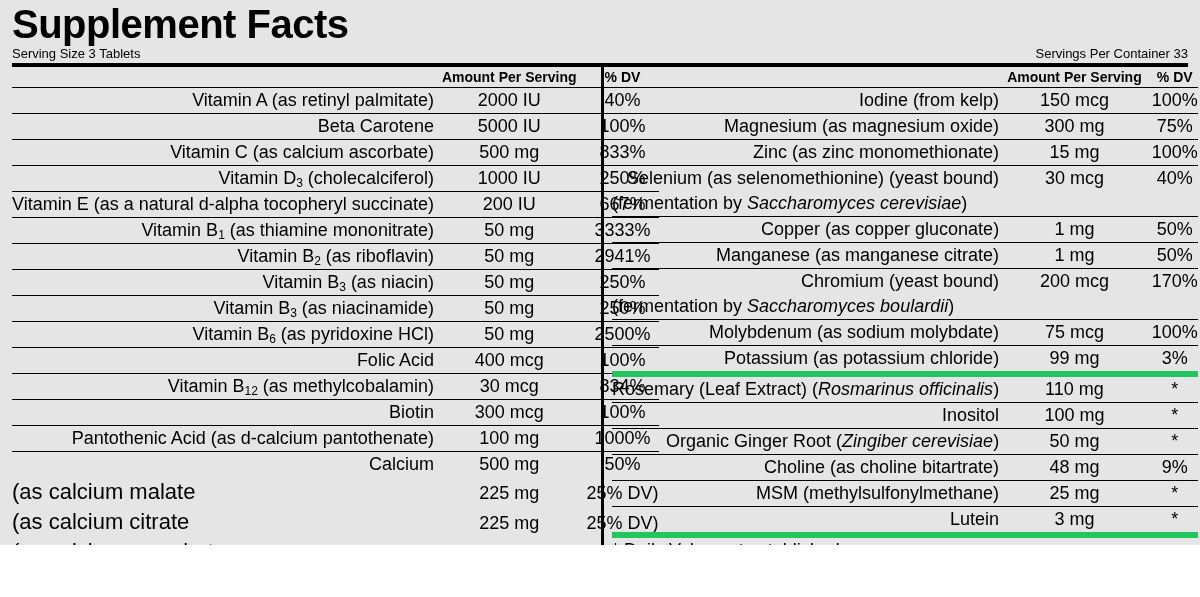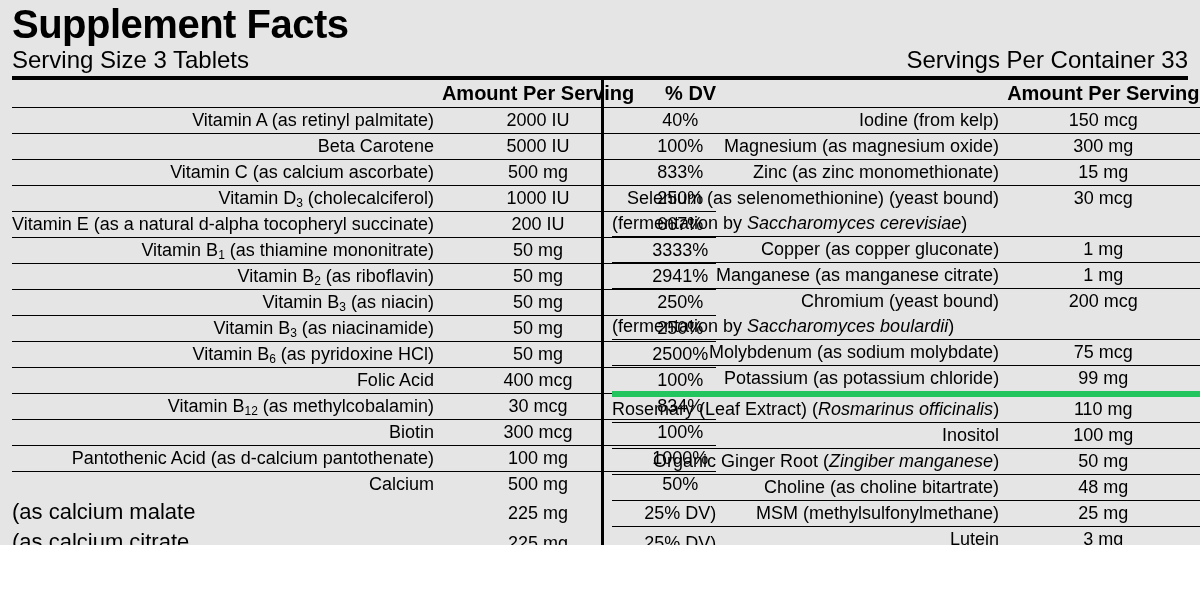--- a/index.html
+++ b/index.html
@@ -26,21 +26,21 @@
     font-size: 40px;
     font-weight: bold;
     letter-spacing: -0.5px;
     line-height: 44px;
     margin: 2px 0 0 6px;
   }
   .serving-row {
     display: flex;
     justify-content: space-between;
     align-items: baseline;
-    font-size: 24px;
+    font-size: 13px;
     margin: 0 6px 2px 6px;
   }
   .rule-thick {
     border-bottom: 4px solid #000;
     margin: 0 6px;
   }
 
   
   .columns {
     display: flex;
@@ -64,26 +64,26 @@
     width: 100%;
     border-collapse: collapse;
     font-size: 18px;
   }
   table.facts td, table.facts th {
     padding: 2px 0 2px 0;
     vertical-align: baseline;
   }
   .hdr td {
     font-weight: bold;
-    font-size: 20px;
+    font-size: 14px;
     padding-bottom: 3px;
     padding-top: 1px;
   }
   .hdr .c-amt { text-align: right; }
-  .hdr .c-dv { text-align: right; }
+  .hdr .c-dv { }
 
   .rowline td {
     border-top: 1px solid #000;
   }
   .c-name { text-align: right; white-space: nowrap; }
   .c-amt  { text-align: center; white-space: nowrap; padding-left: 8px !important; }
   .c-dv   { text-align: center; white-space: nowrap; padding-left: 10px !important; width: 72px;}
 
   .sub {
     font-size: 22px;
@@ -298,21 +298,21 @@
           <td class="c-name">Rosemary (Leaf Extract) (<em>Rosmarinus officinalis</em>)</td>
           <td class="c-amt">110 mg</td>
           <td class="c-dv">*</td>
         </tr>
         <tr class="rowline">
           <td class="c-name">Inositol</td>
           <td class="c-amt">100 mg</td>
           <td class="c-dv">*</td>
         </tr>
         <tr class="rowline">
-          <td class="c-name">Organic Ginger Root (<em>Zingiber manganese</em>)</td>
+          <td class="c-name">Organic Ginger Root (<em>Zingiber cerevisiae</em>)</td>
           <td class="c-amt">50 mg</td>
           <td class="c-dv">*</td>
         </tr>
         <tr class="rowline">
           <td class="c-name">Choline (as choline bitartrate)</td>
           <td class="c-amt">48 mg</td>
           <td class="c-dv">9%</td>
         </tr>
         <tr class="rowline">
           <td class="c-name">MSM (methylsulfonylmethane)</td>

